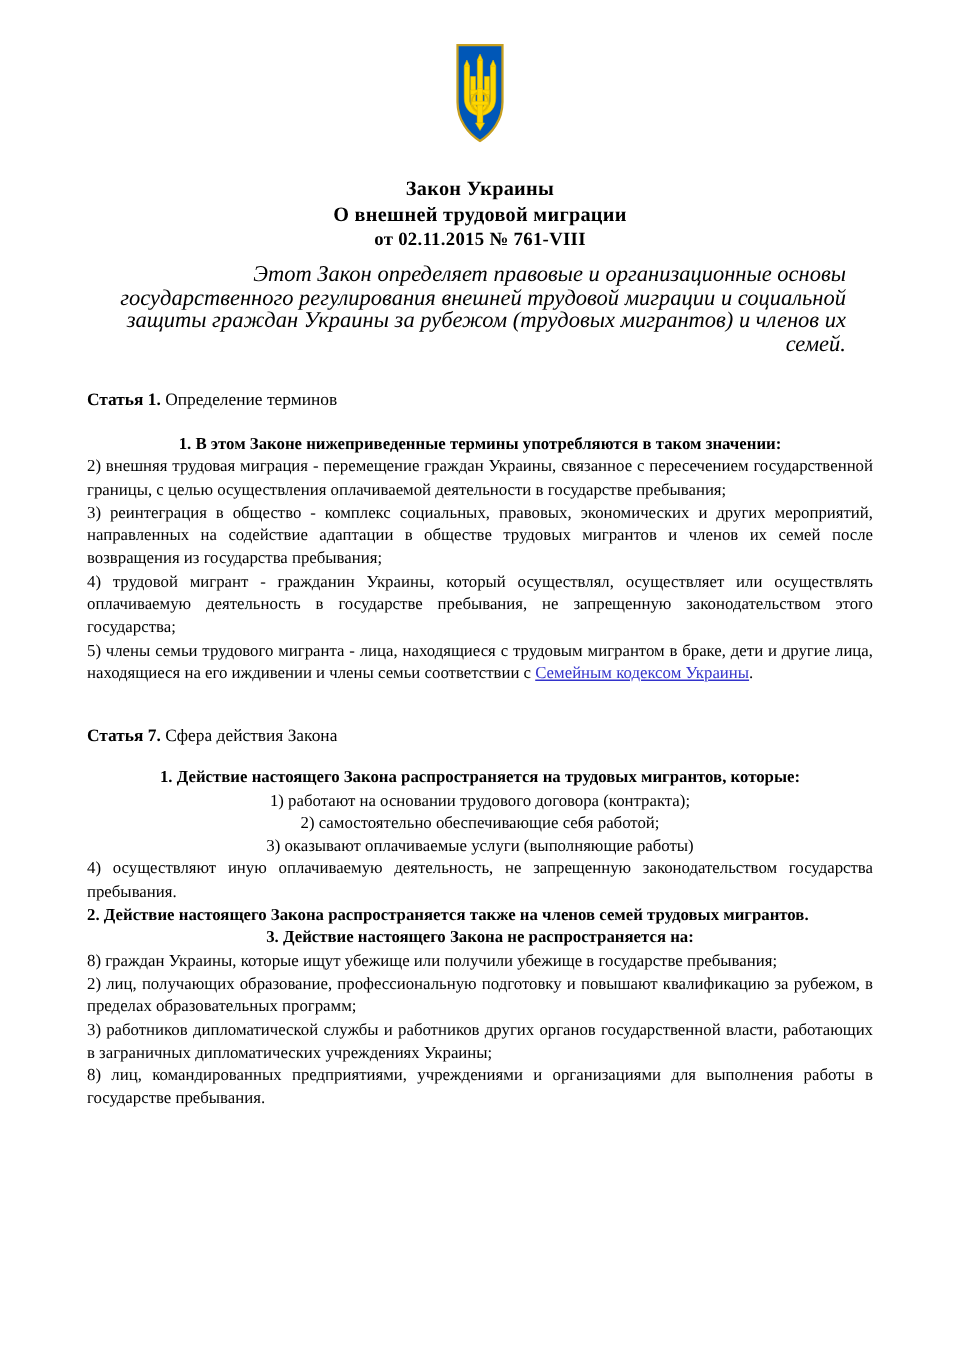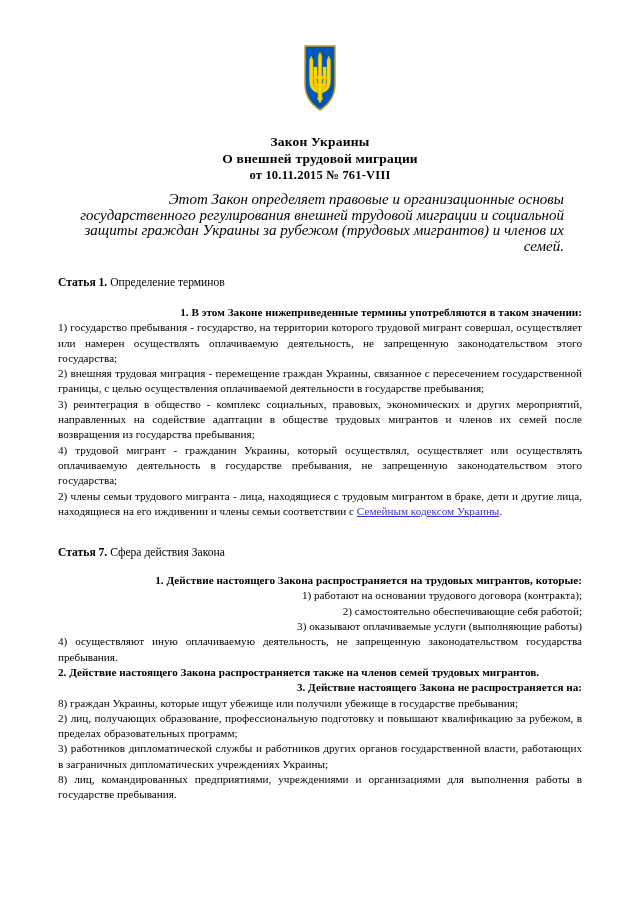--- a/index.html
+++ b/index.html
@@ -14,21 +14,21 @@
     font-family: "Liberation Serif", "DejaVu Serif", serif;
     color: #000000;
     -webkit-font-smoothing: none;
   }
 
   .page {
     position: relative;
     width: 640px;
     height: 640px;
     box-sizing: border-box;
-    padding: 16px 58px;
+    padding: 0 58px;
   }
 
   
   .emblem-wrap {
     padding-top: 29px;
     display: flex;
     justify-content: center;
   }
   .emblem {
     display: block;
@@ -86,21 +86,21 @@
     margin: 0;
     font-size: 11.2px;
     line-height: 15.3px;
     text-align: justify;
     text-justify: inter-word;
   }
   p.para.bold {
     font-weight: bold;
   }
   p.para.nojust {
-    text-align: right;
+    text-align: center;
   }
   a.doclink {
     color: #3333cc;
     text-decoration: underline;
   }
   .spacer-lg { height: 26px; }
 </style>
 </head>
 <body>
 
@@ -132,37 +132,36 @@
       </g>
       <path d="M28.5 60 h7 v46 h-7 z" fill="#FFD700" stroke="#E0B800" stroke-width="0.8"></path>
       <path d="M21 77 h22 v5 h-22 z" fill="#FFD700" stroke="#E0B800" stroke-width="0.8"></path>
       <path d="M26 106 h12 l-6 10 z" fill="#FFD700" stroke="#E0B800" stroke-width="0.8"></path>
     </svg>
   </div>
 
   <div class="title-block">
     <div class="title-line">Закон Украины</div>
     <div class="title-line">О внешней трудовой миграции</div>
-    <div class="title-line sub">от 10.11.2015 № 761-VIII</div>
+    <div class="title-line sub">от 02.11.2015 № 761-VIII</div>
   </div>
 
   <div class="preamble">Этот Закон определяет правовые и организационные основы государственного регулирования внешней трудовой миграции и социальной защиты граждан Украины за рубежом (трудовых мигрантов) и членов их семей.</div>
 
   <div class="article-head">
     <span class="num">Статья 1.</span>
     <span class="caption">Определение терминов</span>
   </div>
 
   <div class="body-block">
     <p class="para bold nojust">1. В этом Законе нижеприведенные термины употребляются в таком значении:</p>
-    <p class="para">1) государство пребывания - государство, на территории которого трудовой мигрант совершал, осуществляет или намерен осуществлять оплачиваемую деятельность, не запрещенную законодательством этого государства;</p>
     <p class="para">2) внешняя трудовая миграция - перемещение граждан Украины, связанное с пересечением государственной границы, с целью осуществления оплачиваемой деятельности в государстве пребывания;</p>
     <p class="para">3) реинтеграция в общество - комплекс социальных, правовых, экономических и других мероприятий, направленных на содействие адаптации в обществе трудовых мигрантов и членов их семей после возвращения из государства пребывания;</p>
     <p class="para">4) трудовой мигрант - гражданин Украины, который осуществлял, осуществляет или осуществлять оплачиваемую деятельность в государстве пребывания, не запрещенную законодательством этого государства;</p>
-    <p class="para"><span>2) члены семьи трудового мигранта - лица, находящиеся с трудовым мигрантом в браке, дети и другие лица, находящиеся на его иждивении и члены семьи соответствии с </span><a class="doclink" href="#">Семейным кодексом Украины</a><span>.</span></p>
+    <p class="para"><span>5) члены семьи трудового мигранта - лица, находящиеся с трудовым мигрантом в браке, дети и другие лица, находящиеся на его иждивении и члены семьи соответствии с </span><a class="doclink" href="#">Семейным кодексом Украины</a><span>.</span></p>
   </div>
 
   <div class="spacer-lg"></div>
 
   <div class="article-head" style="margin-top:0;">
     <span class="num">Статья 7.</span>
     <span class="caption">Сфера действия Закона</span>
   </div>
 
   <div class="body-block tight">

